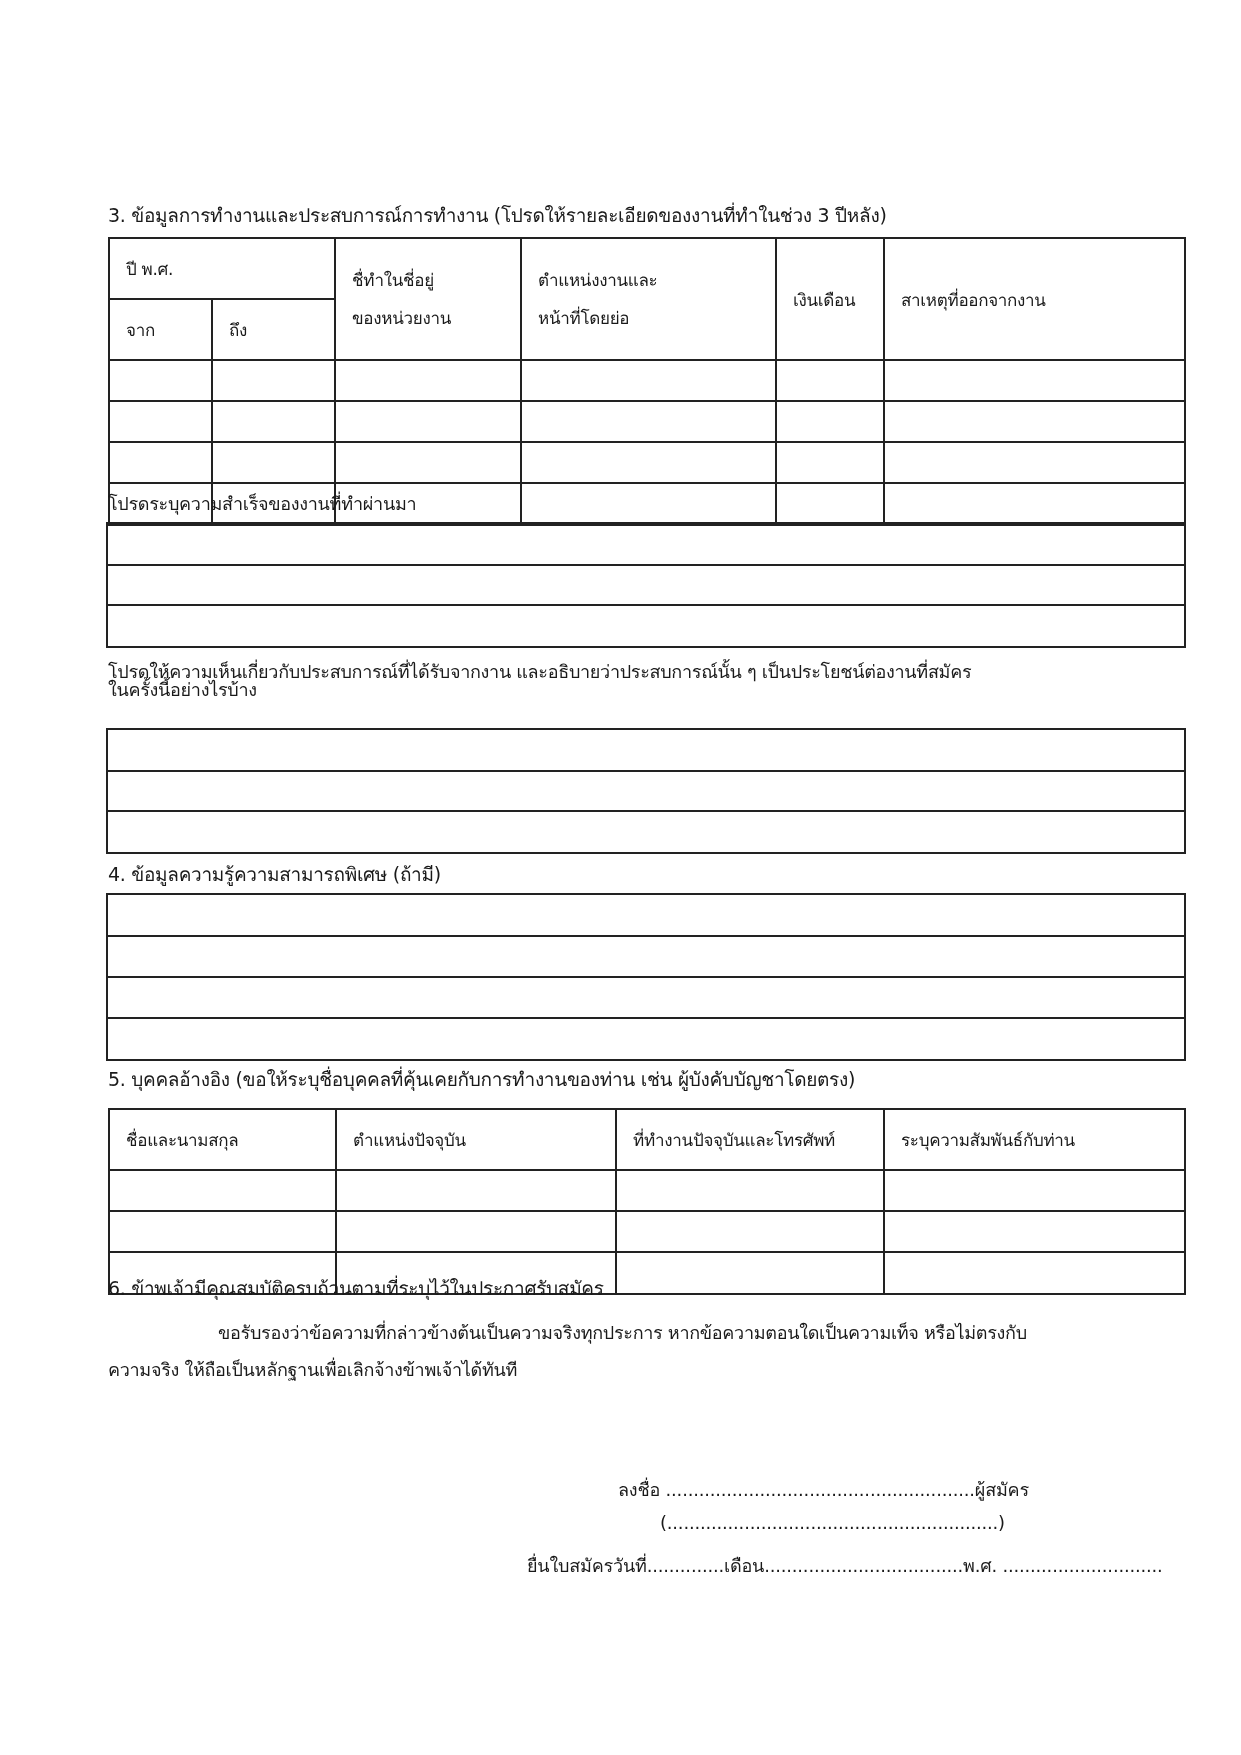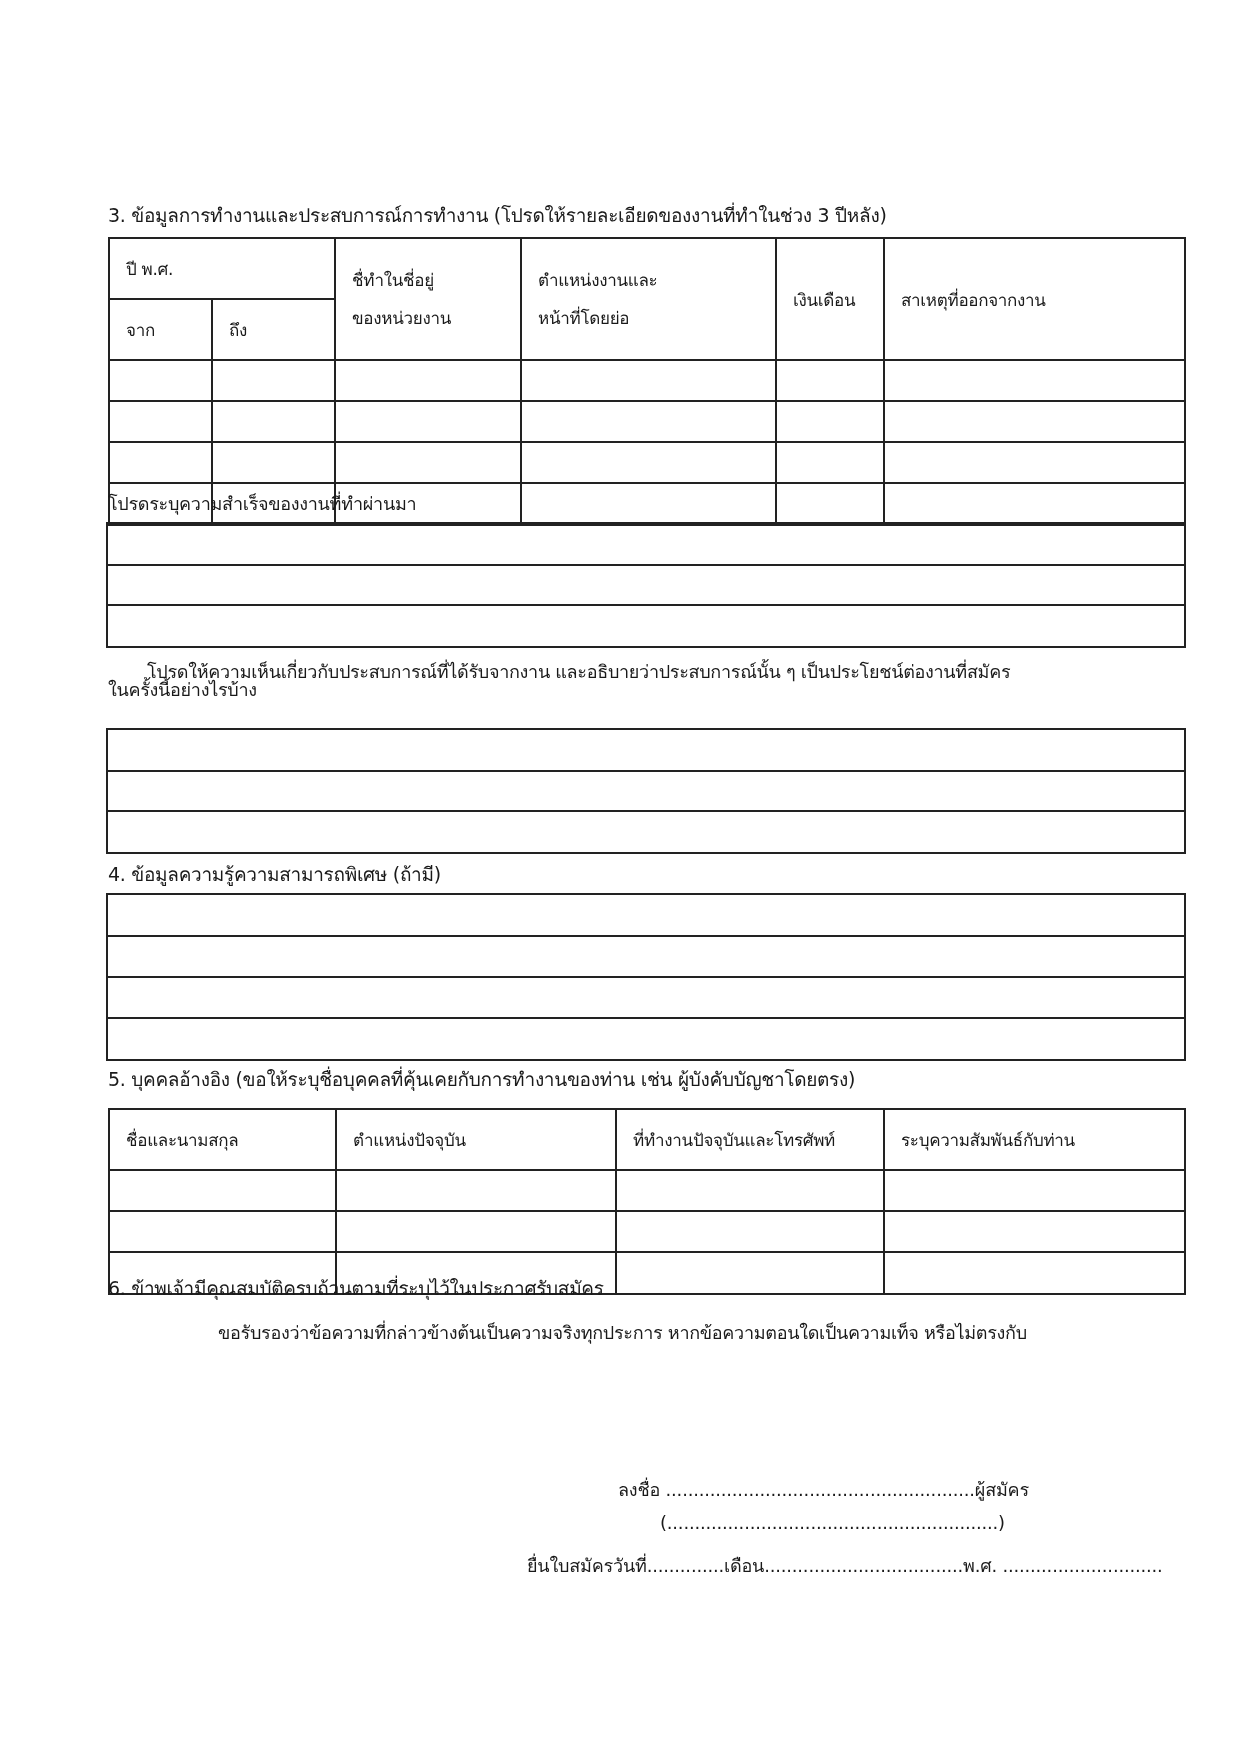--- a/index.html
+++ b/index.html
@@ -89,21 +89,21 @@
     </tr>
   </tbody>
     </table>
 
   <div class="abs body-text" style="left:108px; top:492px;">โปรดระบุความสำเร็จของงานที่ทำผ่านมา</div>
   <div class="box" style="left:106px; top:522px; width:1080px; height:126px;">
     <div class="line" style="top:40px;"></div>
     <div class="line" style="top:80px;"></div>
   </div>
 
-  <div class="abs body-text" style="left:108px; top:660px;margin-left:39px;">โปรดให้ความเห็นเกี่ยวกับประสบการณ์ที่ได้รับจากงาน และอธิบายว่าประสบการณ์นั้น ๆ เป็นประโยชน์ต่องานที่สมัคร</div>
+  <div class="abs body-text" style="left:108px; top:660px;">โปรดให้ความเห็นเกี่ยวกับประสบการณ์ที่ได้รับจากงาน และอธิบายว่าประสบการณ์นั้น ๆ เป็นประโยชน์ต่องานที่สมัคร</div>
   <div class="abs body-text" style="left:108px; top:678px;">ในครั้งนี้อย่างไรบ้าง</div>
   <div class="box" style="left:106px; top:728px; width:1080px; height:126px;">
     <div class="line" style="top:40px;"></div>
     <div class="line" style="top:80px;"></div>
   </div>
 
   <div class="abs heading" style="left:108px; top:862px;">4. ข้อมูลความรู้ความสามารถพิเศษ (ถ้ามี)</div>
   <div class="box" style="left:106px; top:893px; width:1080px; height:168px;">
     <div class="line" style="top:40px;"></div>
     <div class="line" style="top:81px;"></div>
@@ -141,20 +141,21 @@
       <td></td>
       <td></td>
       <td></td>
       <td></td>
     </tr>
   </tbody>
     </table>
 
   <div class="abs heading" style="left:108px; top:1276px;">6. ข้าพเจ้ามีคุณสมบัติครบถ้วนตามที่ระบุไว้ในประกาศรับสมัคร</div>
   <div class="abs body-text" style="left:218px; top:1321px;">ขอรับรองว่าข้อความที่กล่าวข้างต้นเป็นความจริงทุกประการ  หากข้อความตอนใดเป็นความเท็จ หรือไม่ตรงกับ</div>
+  <div class="abs body-text" style="left:108px; top:1358px;">ความจริง ให้ถือเป็นหลักฐานเพื่อเลิกจ้างข้าพเจ้าได้ทันที</div>
 
   <div class="abs sig" style="left:618px; top:1475px;">
     <span>ลงชื่อ</span>
     <span>........................................................</span><span>ผู้สมัคร</span>
   </div>
   <div class="abs sig" style="left:660px; top:1512px;">(............................................................)</div>
   <div class="abs sig" style="left:527px; top:1551px;">
     <span>ยื่นใบสมัครวันที่</span><span>..............</span><span>เดือน</span><span>....................................</span><span>พ.ศ.</span><span> .............................</span>
   </div>
 

